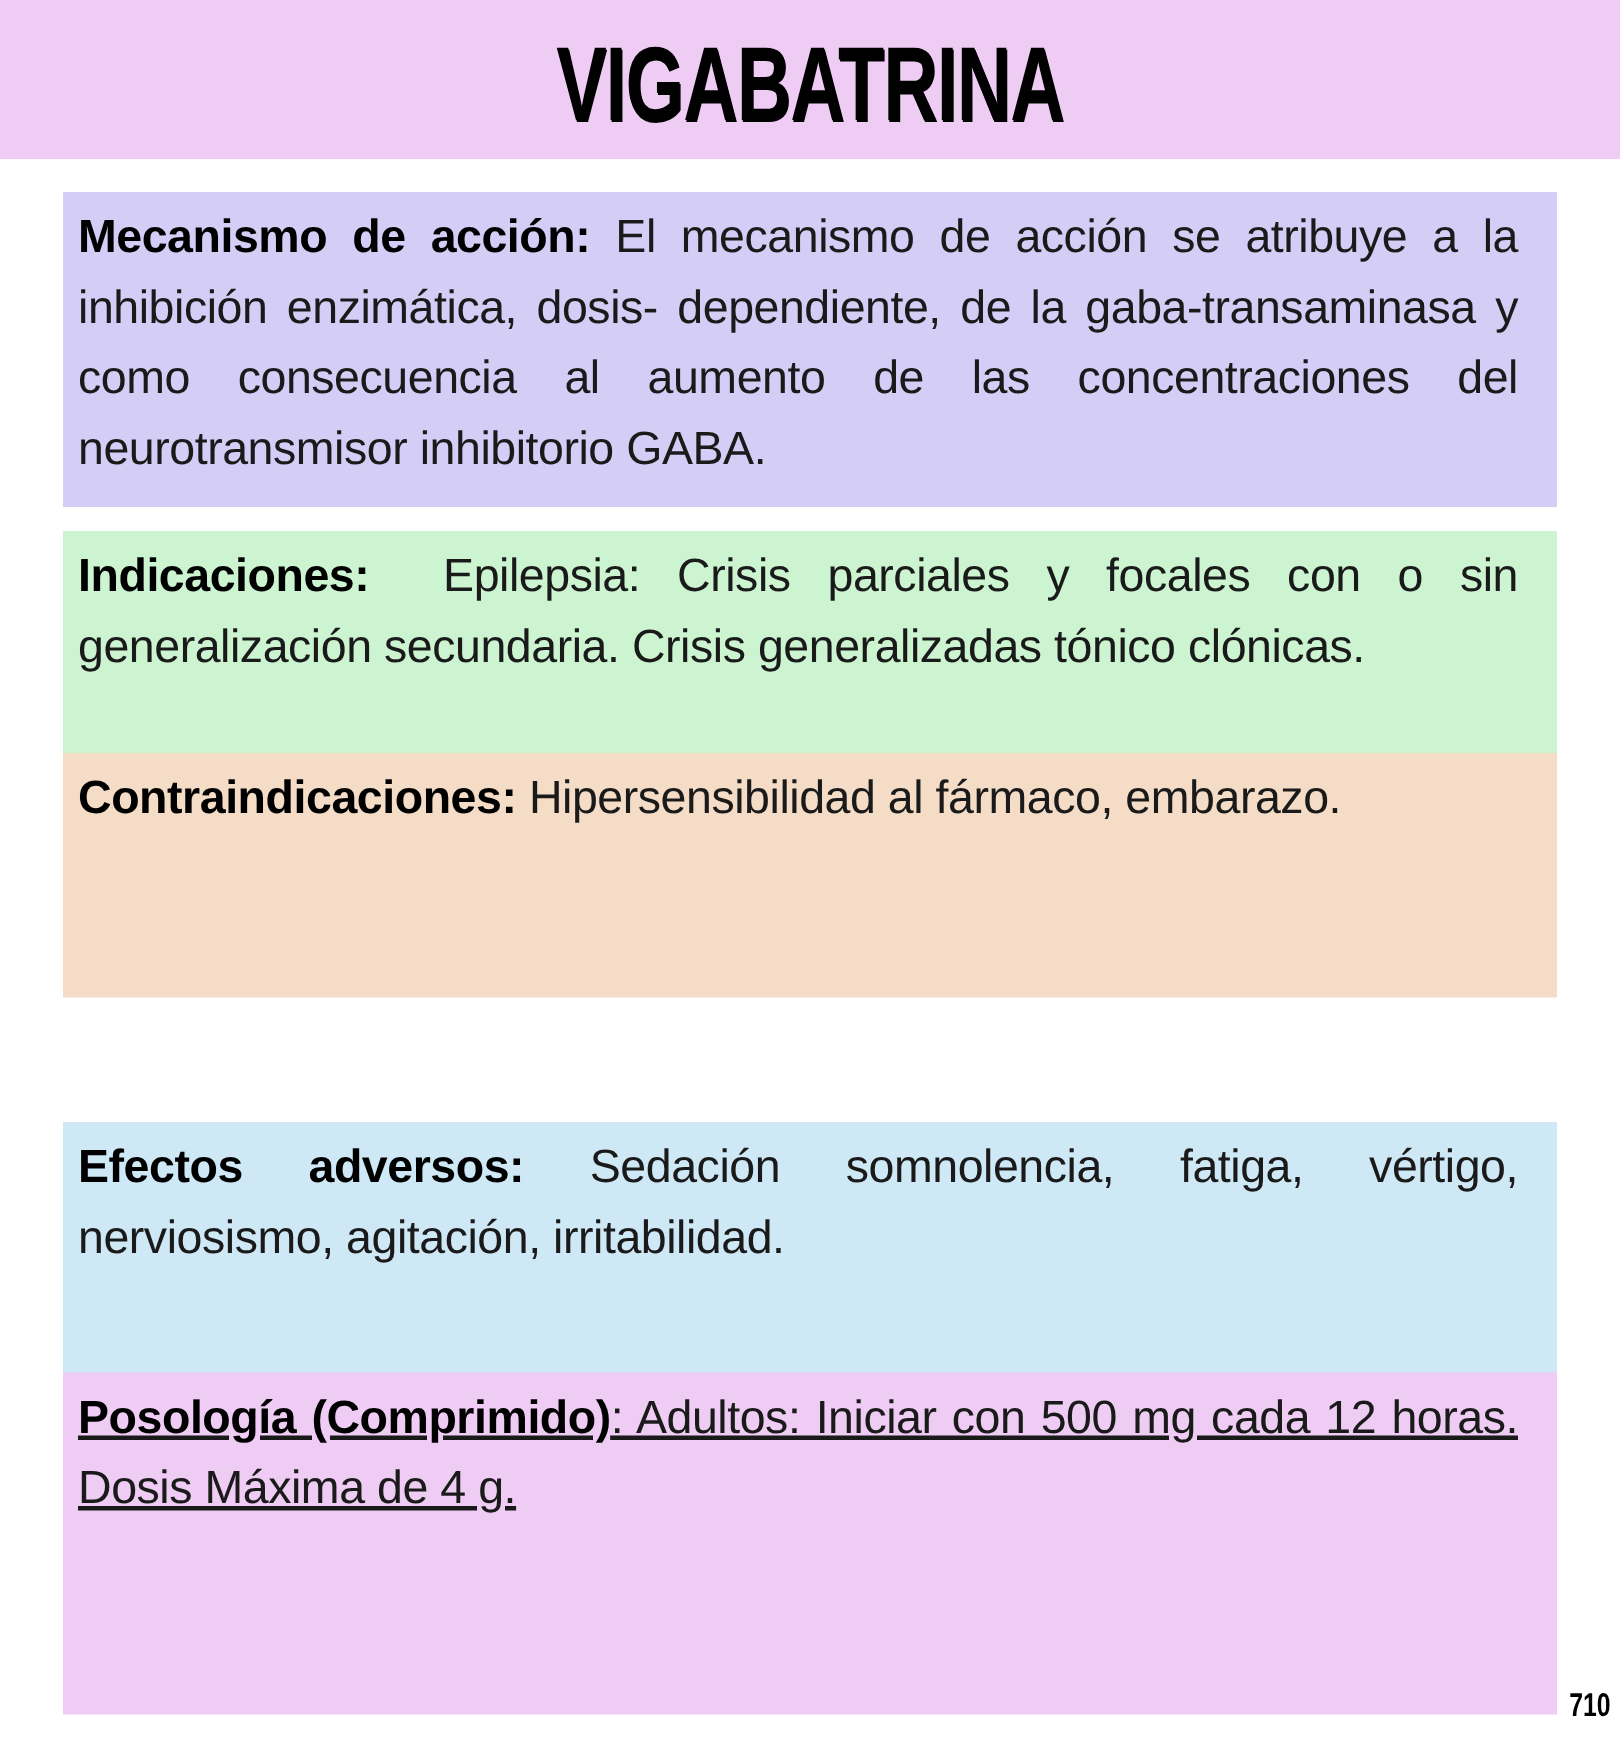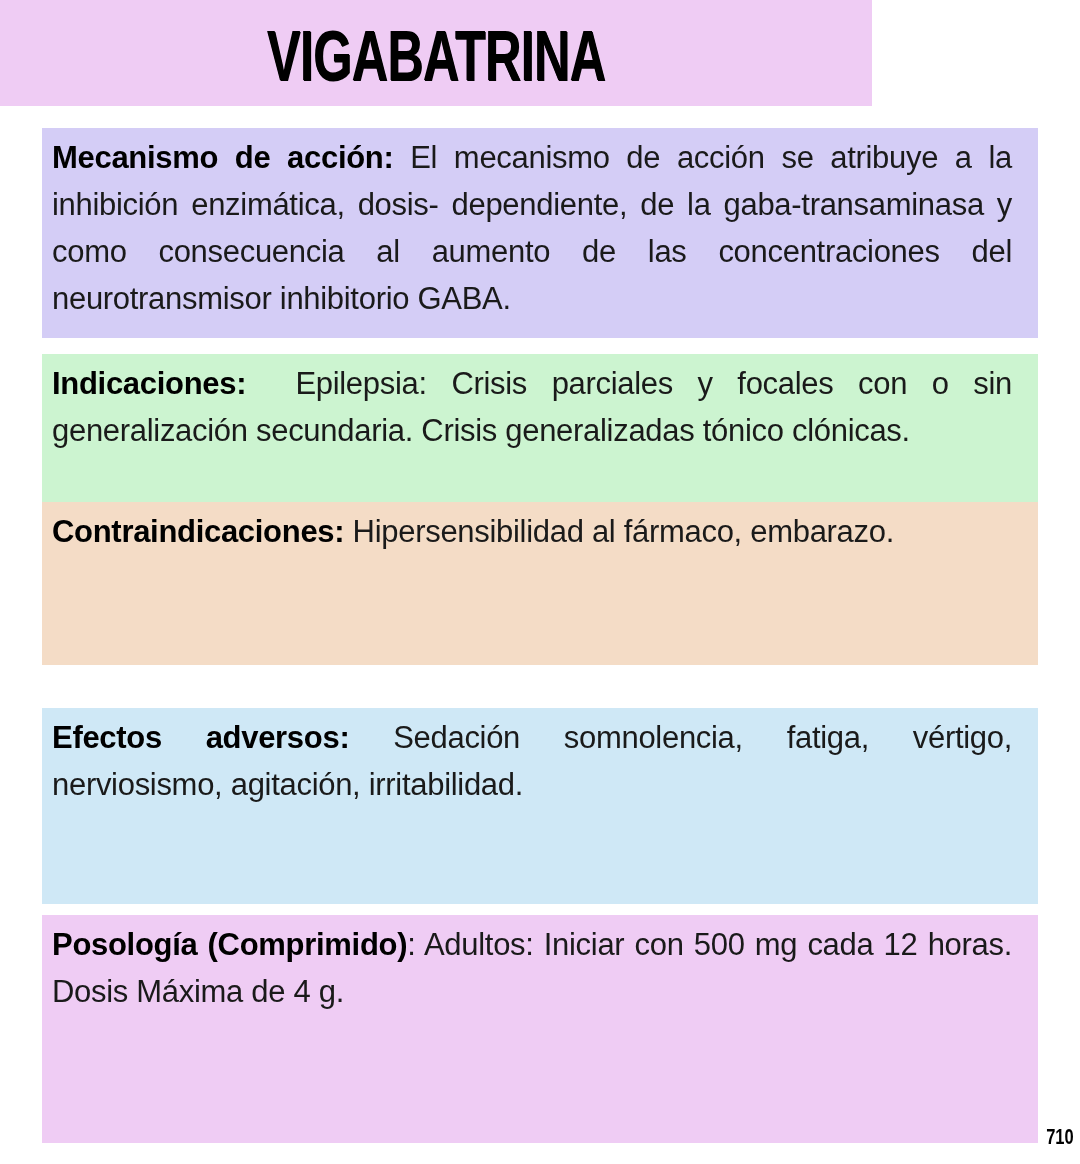--- a/index.html
+++ b/index.html
@@ -1,39 +1,39 @@
 <!DOCTYPE html>
 <html><head>
   <meta charset="utf-8">
   <style>
     html, body { margin: 0; padding: 0; }
     body {
       width: 1080px; height: 1164px; background: #ffffff; position: relative; overflow: hidden;
       font-family: "Liberation Sans", "DejaVu Sans", sans-serif; color: #1a1a1a;
     }
     .header {
-      position: absolute; left: 0; top: 0; width: 872px; height: 106px;
+      position: absolute; left: 0; top: 0; width: 1080px; height: 106px;
       background: #efccf4; display: flex; align-items: center; justify-content: center;
     }
     .title {
       font-family: "Liberation Sans", sans-serif; font-weight: 900; font-size: 70px;
       letter-spacing: -1px; color: #000; transform: scaleX(0.72); transform-origin: center;
       line-height: 1; margin-top: 6px; text-shadow: 1px 1px 0 #000;
     }
     .section {
       position: absolute; left: 42px; width: 996px; box-sizing: border-box;
       padding: 6px 26px 0 10px; font-size: 31px; line-height: 47px; text-align: justify;
       letter-spacing: -0.3px;
     }
     .section .label { font-weight: bold; color: #000; }
     .s1 { top: 128px; height: 210px; background: #d4cdf6; }
     .s2 { top: 354px; height: 161px; background: #ccf4d0; }
     .s3 { top: 502px; height: 163px; background: #f4dcc6; }
-    .s4 { top: 708px; height: 196px; background: #cfe8f6; }
-    .s5 { top: 915px; height: 228px; background: #efccf4; }
+    .s4 { top: 748px; height: 196px; background: #cfe8f6; }
+    .s5 { top: 915px; height: 228px; background: #efccf4; text-decoration: underline; }
     .page-num {
       position: absolute; right: 6px; top: 1124px; font-weight: bold; font-size: 22px;
       transform: scaleX(0.75); transform-origin: right; color: #000;
     }
   </style>
 </head>
 <body>
 
 <div class="header">
   <div class="title">VIGABATRINA</div>

